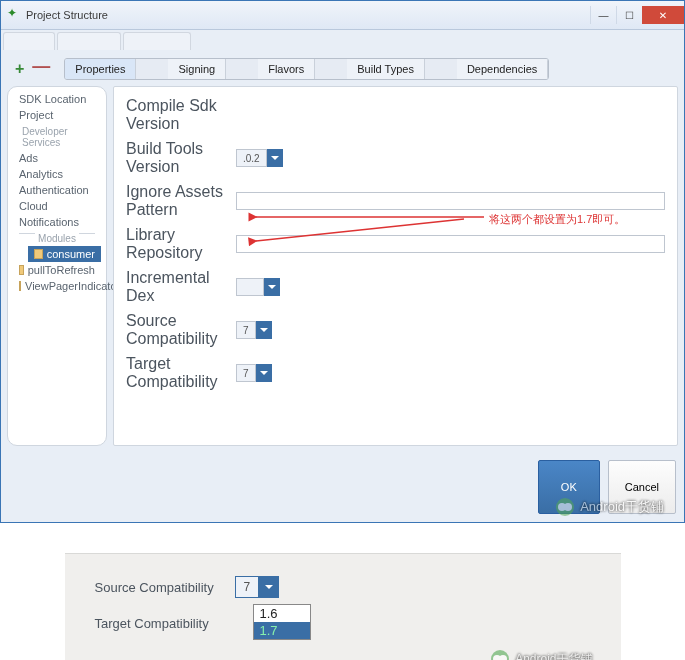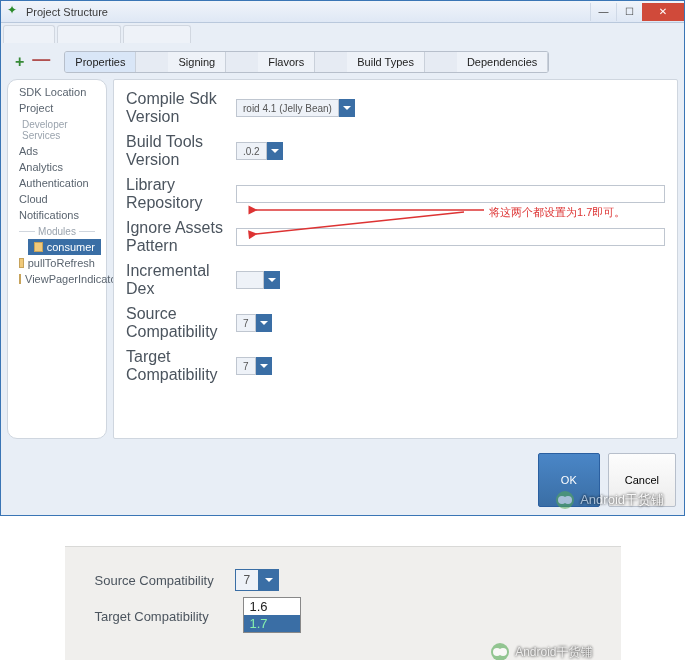--- a/index.html
+++ b/index.html
@@ -1,37 +1,37 @@
 <!DOCTYPE html>
 <html><head>
 <meta charset="utf-8">
 <style>
   * { box-sizing: border-box; margin: 0; padding: 0; }
   body { font-family: "Segoe UI", Tahoma, sans-serif; font-size: 11px; color: #222; background: #fff; width: 685px; }
   .window { border: 1px solid #3a75b5; border-radius: 0; background: #e8eef6; }
-  .titlebar { display: flex; align-items: center; background: linear-gradient(#f0f4fa,#dfe8f5); border-bottom: 1px solid #b9c8dc; padding: 2px 0 2px 6px; font-size: 11px; color: #3a3a3a; height: 22px; }
+  .titlebar { display: flex; align-items: center; background: linear-gradient(#f0f4fa,#dfe8f5); border-bottom: 1px solid #b9c8dc; padding: 2px 0 2px 6px; font-size: 11px; color: #3a3a3a; height: 29px; }
   .titlebar .app-icon { width: 14px; height: 14px; margin-right: 5px; display:inline-block; position:relative; }
   .titlebar .app-icon::before { content:"✦"; color:#2a8a2a; font-size:12px; position:absolute; top:-2px; }
   .winbtns { margin-left: auto; display:flex; }
   .winbtn { width: 26px; height: 18px; display:flex; align-items:center; justify-content:center; font-size:10px; color:#444; border-left:1px solid #cfd9e7; }
   .winbtn.close { background:#d04a3a; color:#fff; width:42px; border-left:none; }
   .tabbar-bg { background:#e8eef6; padding: 2px 2px 0 2px; display:flex; gap:2px; }
   .bg-tab { border:1px solid #d1d7e0; border-bottom:none; padding:3px 14px; font-size:10px; color:#8d96a4; background:#eef2f8; border-radius:3px 3px 0 0; }
   .content-area { background:#e8eef6; padding:6px; }
   .toprow { display:flex; align-items:center; gap:6px; margin-bottom:4px; }
   .plusminus { display:flex; gap:8px; padding:4px 8px; }
   .plus { color:#378a37; font-size:16px; font-weight:bold; cursor:default; }
   .minus { color:#b15050; font-size:18px; font-weight:bold; line-height:12px; cursor:default; }
   .tabs { border:1px solid #b7bfcb; border-radius:3px; overflow:hidden; display:flex; background:#e6ebf3;gap:32px; }
   .tab { padding:4px 10px; font-size:11px; border-right:1px solid #c9d0da; background:#eef2f8; cursor:default; }
   .tab.active { background:#d9e6f7; }
   .body-split { display:flex; gap:6px; }
   .leftpanel { width:100px; background:#fff; border:1px solid #cfd6df; border-radius:10px; padding:4px 5px; font-size:11px; color:#5a646f; height:360px; }
   .leftpanel .li { padding:2px 6px; white-space:nowrap; overflow:hidden; }
-  .leftpanel .section { color:#9aa3ad; font-size:10px; padding:3px 6px 2px; display:flex; align-items:center; gap:3px; }
+  .leftpanel .section { color:#9aa3ad; font-size:10px; padding:3px 6px 2px; display:flex; gap:3px; }
   .leftpanel .section::before, .leftpanel .section::after { content:""; flex:1; height:1px; background:#d0d6de; }
   .leftpanel .selected { background:#3a6ea5; color:#fff;margin-left:15px; }
   .leftpanel .mod { display:flex; align-items:center; gap:4px; padding:2px 6px; }
   .mod-icon { width:12px; height:10px; background:#f0c97a; border:1px solid #c7a35b; display:inline-block; }
   .rightpanel { flex:1; background:#fff; border:1px solid #cfd6df; border-radius:2px; padding:10px 12px; height:360px; position:relative; }
   .formrow { display:flex; align-items:center; margin-bottom:7px; }
   .formrow .lbl { width:110px; color:#4b545e; font-size:16px; }
   .sel-group { display:flex; }
   .selbox { border:1px solid #bfc6d0; background:#eef2f8; height:18px; font-size:10px; padding:1px 6px; color:#555; display:flex; align-items:center; min-width:18px; }
   .dropbtn { width:16px; height:18px; background:#3a6ea5; display:flex; align-items:center; justify-content:center; }
@@ -43,21 +43,21 @@
   .btn.primary { border-color:#2a5fa0; background:linear-gradient(#4a86c7,#3a6ea5); color:#fff; padding:4px 22px; }
   .wm { position:absolute; right:20px; bottom:6px; opacity:.55; color:#fff; font-size:13px; display:flex; align-items:center; gap:6px; text-shadow:0 0 3px #000, 0 0 3px #000; }
   .wm-icon { width:18px; height:18px; border-radius:50%; background:#5a5; display:inline-block; position:relative; }
   .wm-icon::before, .wm-icon::after { content:""; position:absolute; border-radius:50%; background:#fff; width:8px; height:8px; top:5px; }
   .wm-icon::before { left:2px; }
   .wm-icon::after { left:8px; }
   .lower { margin:30px auto 0; width:556px; background:#f0efed; border-top:1px solid #d9d9d7; position:relative; padding:22px 30px 40px; }
   .lower .formrow .lbl { width:140px; font-size:13px; }
   .lower .selbox { height:22px; font-size:12px; padding:1px 8px; border:1px solid #3a6ea5; min-width:24px; }
   .lower .dropbtn { height:22px; width:20px; }
-  .lower .dd { position:absolute; left:178px; top:50px; background:#fff; border:1px solid #888; width:58px; }
+  .lower .dd { position:absolute; left:188px; top:50px; background:#fff; border:1px solid #888; width:58px; }
   .lower .dd div { font-size:13px; padding:1px 6px; }
   .lower .dd .sel { background:#3a6ea5; color:#86efac; }
   .lower .wm { bottom:10px; right:28px; font-size:12px; color:#eee; opacity:.6; }
   svg.redarrow { position:absolute; pointer-events:none; }
 </style>
 </head>
 <body>
 
 <div class="window">
   <div class="titlebar">
@@ -116,38 +116,34 @@
           </div>
         <div class="mod">
             <span class="mod-icon"></span>
             <span>ViewPagerIndicator</span>
           </div>
       </div>
 
       <div class="rightpanel">
         <div class="formrow">
           <span class="lbl">Compile Sdk Version</span>
-          <div class="sel-group">
-            <span class="selbox" style="min-width:95px">roid 4.1 (Jelly Bean)</span>
-              <span class="dropbtn"></span>
-          </div>
         </div>
         <div class="formrow">
           <span class="lbl">Build Tools Version</span>
           <div class="sel-group">
             <span class="selbox">.0.2</span>
               <span class="dropbtn"></span>
           </div>
         </div>
         <div class="formrow">
+          <span class="lbl">Ignore Assets Pattern</span>
+          <input class="txt-input" value="" style="">
+        </div>
+        <div class="formrow">
           <span class="lbl">Library Repository</span>
-          <input class="txt-input" value="" style="">
-        </div>
-        <div class="formrow">
-          <span class="lbl">Ignore Assets Pattern</span>
           <input class="txt-input" value="" style="">
         </div>
         <div class="formrow">
           <span class="lbl">Incremental Dex</span>
           <div class="sel-group">
             <span class="selbox" style="min-width:28px"></span>
               <span class="dropbtn"></span>
           </div>
         </div>
         <div class="formrow">

